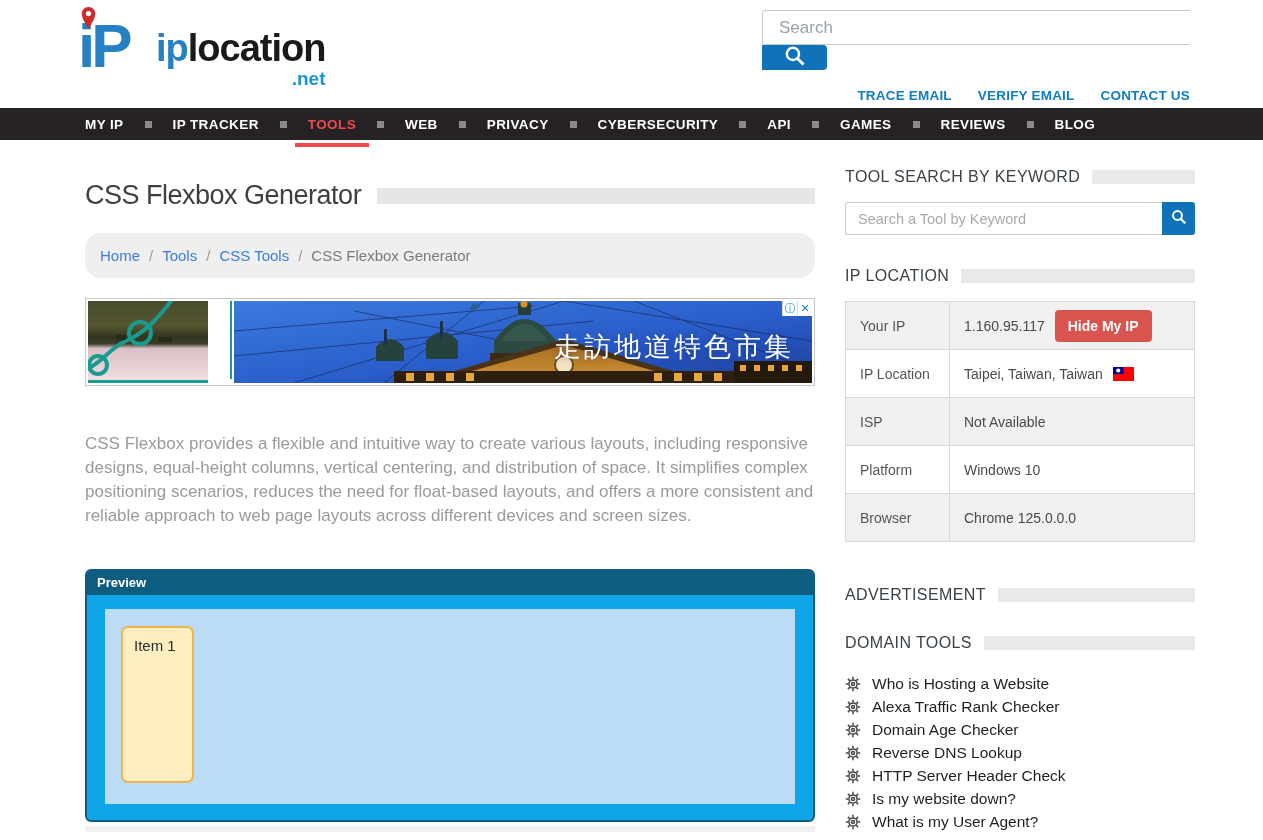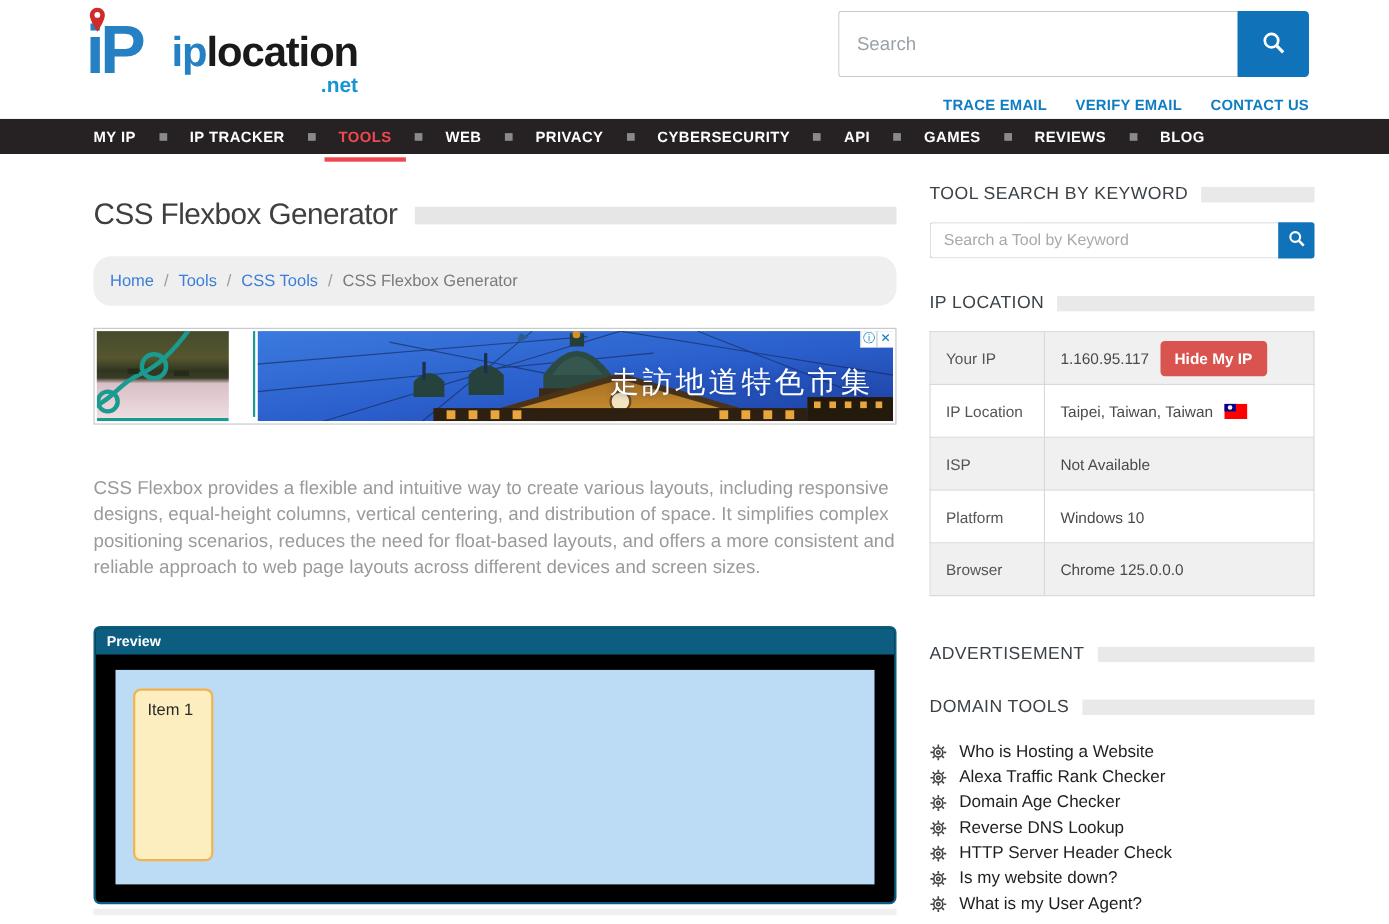--- a/index.html
+++ b/index.html
@@ -10,21 +10,21 @@
   .header { height:108px; background:#fff; position:relative;padding-left:48px; }
   .logo { position:absolute; left:78px; top:8px; display:flex; align-items:flex-end; cursor:pointer; }
   .logo-mark { position:relative; width:76px; height:76px; }
   .logo-mark .mark-text { font-size:62px; font-weight:bold; color:#2581c4; letter-spacing:-4px; line-height:76px; }
   .logo-pin { position:absolute; left:2px; top:-2px; }
   .logo-word { position:relative; margin-left:2px; padding-bottom:14px; font-size:38px; font-weight:bold; letter-spacing:-1px; }
   .logo-word .w-ip { color:#2581c4; }
   .logo-word .w-loc { color:#1a1a1a; }
   .logo-net { position:absolute; right:0; bottom:-6px; color:#1796d3; font-size:19px; font-weight:bold; letter-spacing:0; }
   .header-right { position:absolute; right:73px; top:10px; width:428px; }
-  .search-row { display:flex; height:60px; }
+  .search-row { display:flex; height:60px;flex-direction:column; }
   .search-input { flex:1; border:1px solid #c9c9c9; border-right:none; border-radius:3px 0 0 3px;
     padding:0 16px; font-size:17px; color:#444; outline:none; }
   .search-input::placeholder { color:#9aa2a9; }
   .search-btn { width:65px; background:#1073b9; border:none; border-radius:0 4px 4px 0; cursor:pointer;
     display:flex; align-items:center; justify-content:center; }
   .header-links { display:flex; justify-content:flex-end; gap:26px; margin-top:18px; }
   .header-links a { color:#0f7dc2; font-size:13.5px; font-weight:bold; text-decoration:none; letter-spacing:.2px; }
 
   
   .nav { height:32px; background:#262223; display:flex; align-items:center; padding-left:85px; }
@@ -60,21 +60,21 @@
   .ad-right svg.scene { display:block; width:100%; height:82px; }
   .ad-headline { position:absolute; right:18px; top:28px; color:#fff; font-size:27px; letter-spacing:3px;
     text-shadow:0 0 6px rgba(0,40,120,.45); font-weight:400; }
   .ad-chips { position:absolute; right:0; top:0; display:flex; }
   .ad-chip { width:15px; height:15px; background:#fff; color:#0f7dc2; font-size:11px; line-height:15px;
     text-align:center; cursor:pointer; border-left:1px solid #d8d8d8; }
 
   .description { margin-top:46px; font-size:17px; line-height:1.42; color:#9a9a9a; }
 
   
-  .preview-panel { margin-top:40px; border:2px solid #0d5d80; border-radius:6px; overflow:hidden; background:#000000; }
+  .preview-panel { margin-top:40px; border:2px solid #0d5d80; border-radius:6px; overflow:hidden; background:#0ea5e9; }
   .preview-header { background:#0d5d80; color:#fff; font-size:13px; font-weight:bold; padding:4px 10px 5px; }
   .preview-body { padding:14px 18px 16px; }
   .flex-container { background:#bcdcf6; height:195px; padding:17px 16px; display:flex; }
   .flex-item { width:73px; height:157px; background:#fdeec0; border:2px solid #f3b34c; border-radius:7px;
     padding:9px 0 0 11px; font-size:15px; color:#2b2b2b; cursor:pointer; }
   .below-strip { margin-top:4px; height:6px; background:#f0f0f0; }
 
   
   .side-heading { display:flex; align-items:center; gap:12px; margin-bottom:16px; }
   .side-heading .hd { font-size:16px; color:#3a4147; letter-spacing:.4px; white-space:nowrap; }

